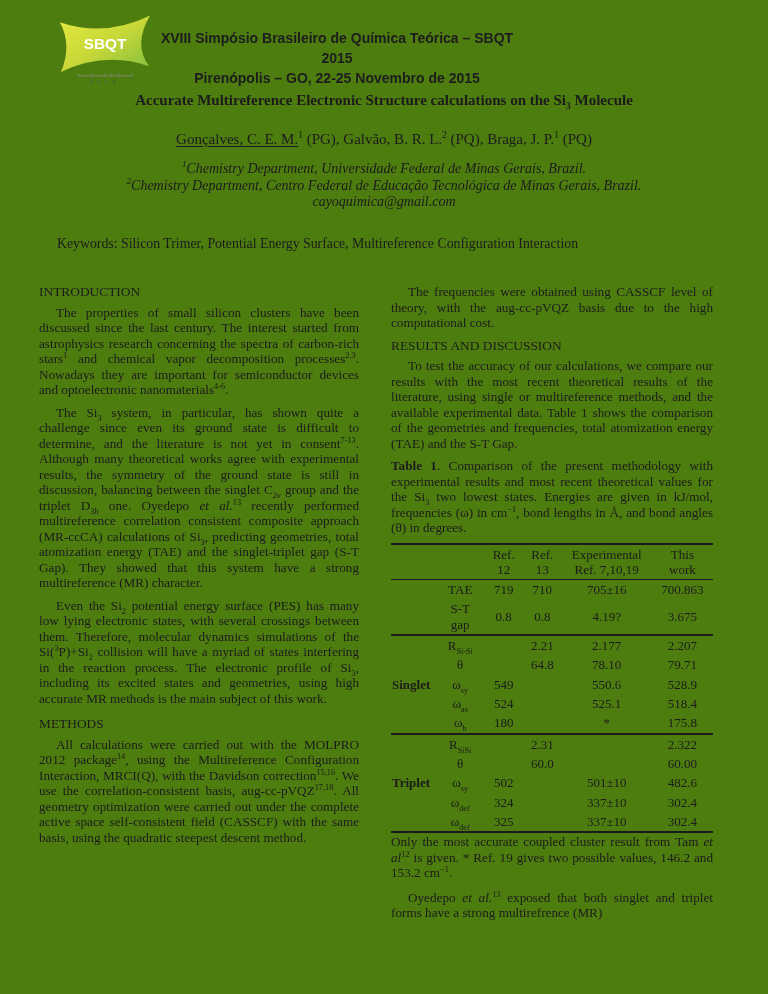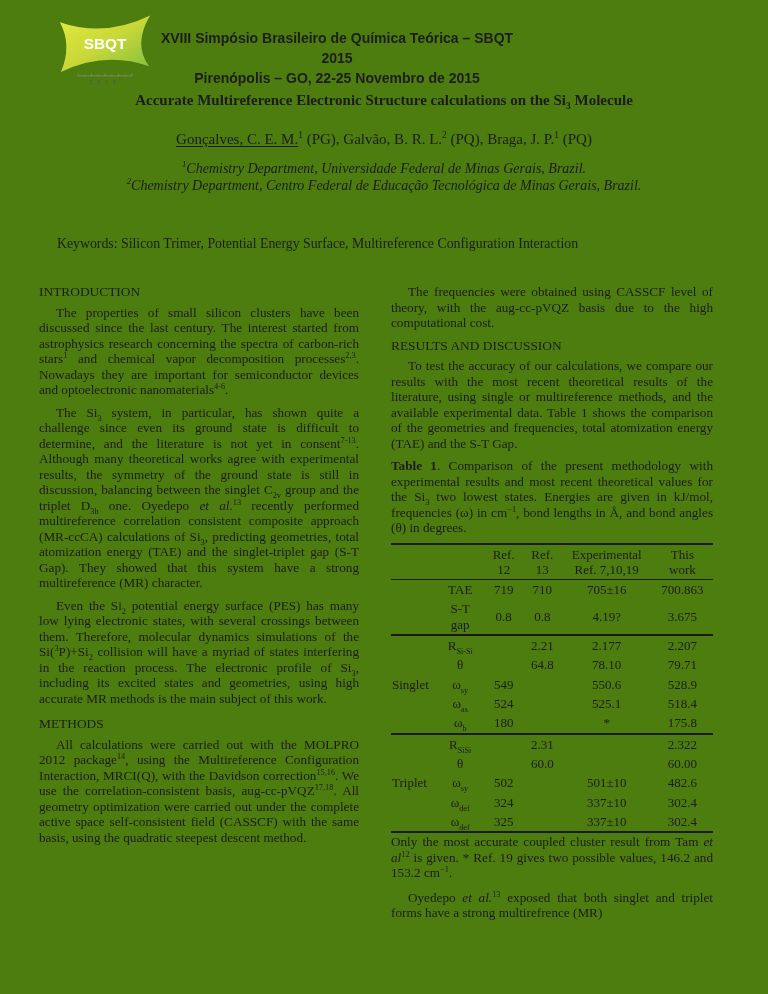--- a/index.html
+++ b/index.html
@@ -29,21 +29,21 @@
   p.caption{margin-top:2px;}
   p.foot{margin:1px 0 9px 0;font-family:Liberation Serif, serif;}
   sup,sub{font-size:0.63em;line-height:0;}
   u{text-underline-offset:2px;}
   
   table.tbl{width:100%;border-collapse:collapse;margin:3px 0 0 0;font-size:13px;}
   .tbl td{text-align:center;vertical-align:middle;padding:2px 1px;line-height:1.18;}
   .tbl tr.thead td{border-top:2.5px solid #1b1b1b;border-bottom:1.5px solid #1b1b1b;}
   .tbl tr.rule td{border-bottom:2.2px solid #1b1b1b;}
   .tbl td.grp-end{border-bottom:2.2px solid #1b1b1b;}
-  .tbl td.grp{text-align:left;padding-left:1px;}
+  .tbl td.grp{text-align:left;padding-left:1px;font-weight:bold;}
 </style>
 </head>
 <body>
 
 <div class="page">
 
   <div class="masthead">
     <svg class="logo" viewBox="0 0 100 78">
       <defs>
         <linearGradient id="lg1" x1="0" y1="0" x2="1" y2="1">
@@ -63,20 +63,21 @@
       <div>XVIII Simpósio Brasileiro de Química Teórica – SBQT 2015</div>
       <div>Pirenópolis – GO, 22-25 Novembro de 2015</div>
     </div>
   </div>
 
   <h1 class="title">Accurate Multireference Electronic Structure calculations on the Si<sub>3</sub> Molecule</h1>
   <div class="authors"><u>Gonçalves, C. E. M.</u><sup>1</sup> (PG), Galvão, B. R. L.<sup>2</sup> (PQ), Braga, J. P.<sup>1</sup> (PQ)</div>
   <div class="affils">
     <div><sup>1</sup>Chemistry Department, Universidade Federal de Minas Gerais, Brazil.</div>
     <div><sup>2</sup>Chemistry Department, Centro Federal de Educação Tecnológica de Minas Gerais, Brazil.</div>
+    <div>cayoquimica@gmail.com</div>
   </div>
   <div class="keywords">Keywords: Silicon Trimer, Potential Energy Surface, Multireference Configuration Interaction</div>
 
   <div class="col left">
     <div class="h">INTRODUCTION</div>
     <p class="body ind">The properties of small silicon clusters have been discussed since the last century. The interest started from astrophysics research concerning the spectra of carbon-rich stars<sup>1</sup> and chemical vapor decomposition processes<sup>2,3</sup>. Nowadays they are important for semiconductor devices and optoelectronic nanomaterials<sup>4-6</sup>.</p>
     <p class="body ind">The Si<sub>3</sub> system, in particular, has shown quite a challenge since even its ground state is difficult to determine, and the literature is not yet in consent<sup>7-13</sup>. Although many theoretical works agree with experimental results, the symmetry of the ground state is still in discussion, balancing between the singlet C<sub>2v</sub> group and the triplet D<sub>3h</sub> one. Oyedepo <i>et al.</i><sup>13</sup> recently performed multireference correlation consistent composite approach (MR-ccCA) calculations of Si<sub>3</sub>, predicting geometries, total atomization energy (TAE) and the singlet-triplet gap (S-T Gap). They showed that this system have a strong multireference (MR) character.</p>
     <p class="body ind">Even the Si<sub>2</sub> potential energy surface (PES) has many low lying electronic states, with several crossings between them. Therefore, molecular dynamics simulations of the Si(<sup>3</sup>P)+Si<sub>2</sub> collision will have a myriad of states interfering in the reaction process. The electronic profile of Si<sub>3</sub>, including its excited states and geometries, using high accurate MR methods is the main subject of this work.</p>
     <div class="h gap">METHODS</div>
     <p class="body ind">All calculations were carried out with the MOLPRO 2012 package<sup>14</sup>, using the Multireference Configuration Interaction, MRCI(Q), with the Davidson correction<sup>15,16</sup>. We use the correlation-consistent basis, aug-cc-pVQZ<sup>17,18</sup>. All geometry optimization were carried out under the complete active space self-consistent field (CASSCF) with the same basis, using the quadratic steepest descent method.</p>

